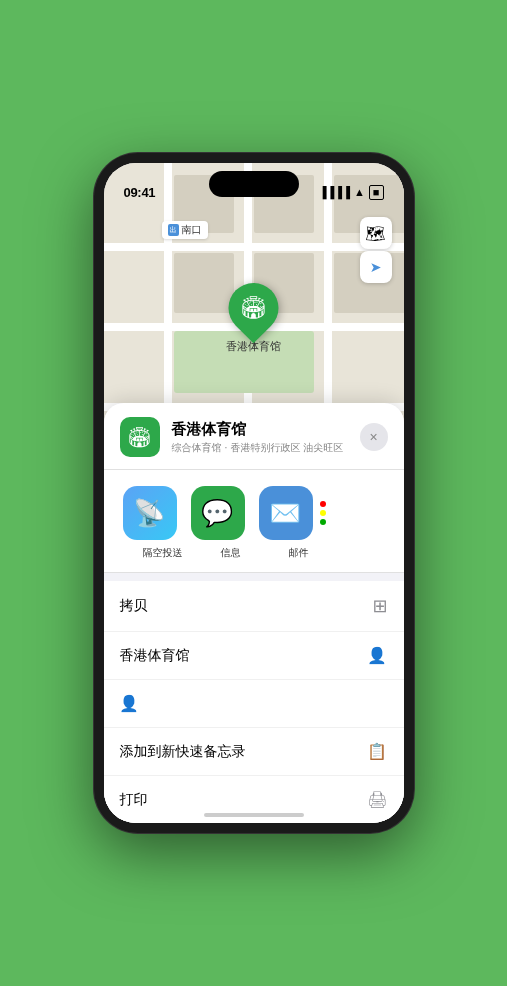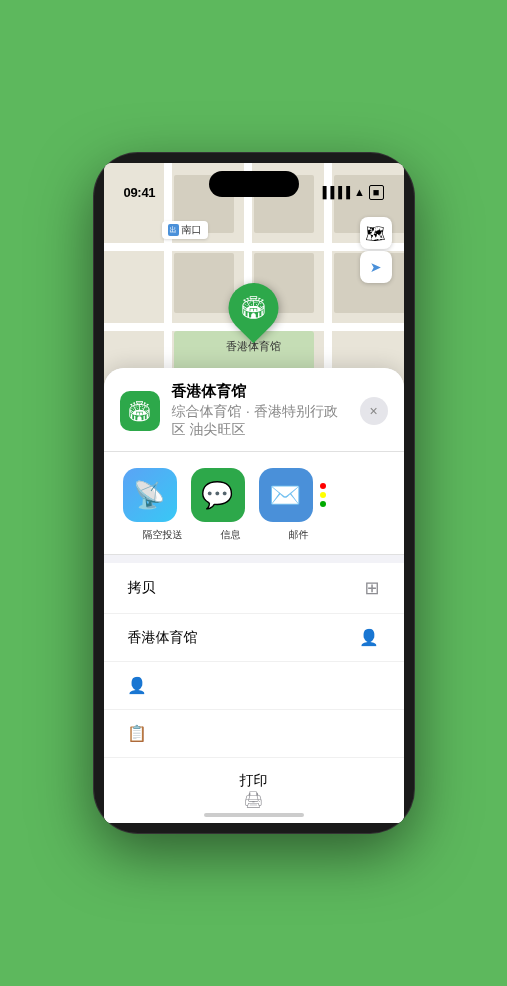--- a/index.html
+++ b/index.html
@@ -17,21 +17,21 @@
       background: #1a1a1a;
       border-radius: 44px;
       padding: 10px;
       position: relative;
       box-shadow: 0 0 0 1px #333, 0 20px 60px rgba(0,0,0,0.5);
     }
     .phone-screen {
       width: 100%;
       height: 100%;
       background: #f0f0f0;
-      border-radius: 8px;
+      border-radius: 32px;
       overflow: hidden;
       position: relative;
     }
     
     .status-bar {
       height: 44px;
       background: transparent;
       display: flex;
       align-items: center;
       justify-content: space-between;
@@ -212,21 +212,21 @@
     }
     .venue-info {
       flex: 1;
     }
     .venue-name {
       font-size: 15px;
       font-weight: 600;
       color: #000;
     }
     .venue-subtitle {
-      font-size: 14px;
+      font-size: 10px;
       color: #888;
       margin-top: 2px;
     }
     .close-btn {
       width: 28px;
       height: 28px;
       background: #e5e5ea;
       border-radius: 50%;
       display: flex;
       align-items: center;
@@ -289,28 +289,27 @@
     }
     
     .action-list {
       background: #fff;
       margin-top: 8px;
     }
     .action-item {
       display: flex;
       align-items: center;
       justify-content: space-between;
-      padding: 14px 24px;
+      padding: 14px 16px;
       border-bottom: 1px solid #f0f0f0;
       background: #fff;
       text-align: right;
     }
     .action-item:last-child {
       border-bottom: none;
-      flex-direction: column;
     }
     .action-text {
       font-size: 14px;
       color: #000;
     }
     .action-icon {
       font-size: 18px;
       color: #8e8e93;
     }
     
@@ -471,20 +470,21 @@
         <div class="action-item">
           <span class="action-text">香港体育馆</span>
           <span class="action-icon" style="font-size:16px;">👤</span>
         </div>
 
         <div class="action-item">
           <span class="action-icon" style="font-size:16px;">👤</span>
         </div>
 
         <div class="action-item">
+          <span class="action-text">添加到新快速备忘录</span>
           <span class="action-icon" style="font-size:16px;">📋</span>
         </div>
 
         <div class="action-item" style="border-bottom:none;">
           <span class="action-text">打印</span>
           <span class="action-icon" style="font-size:16px;">🖨</span>
         </div>
 
       </div>
 

